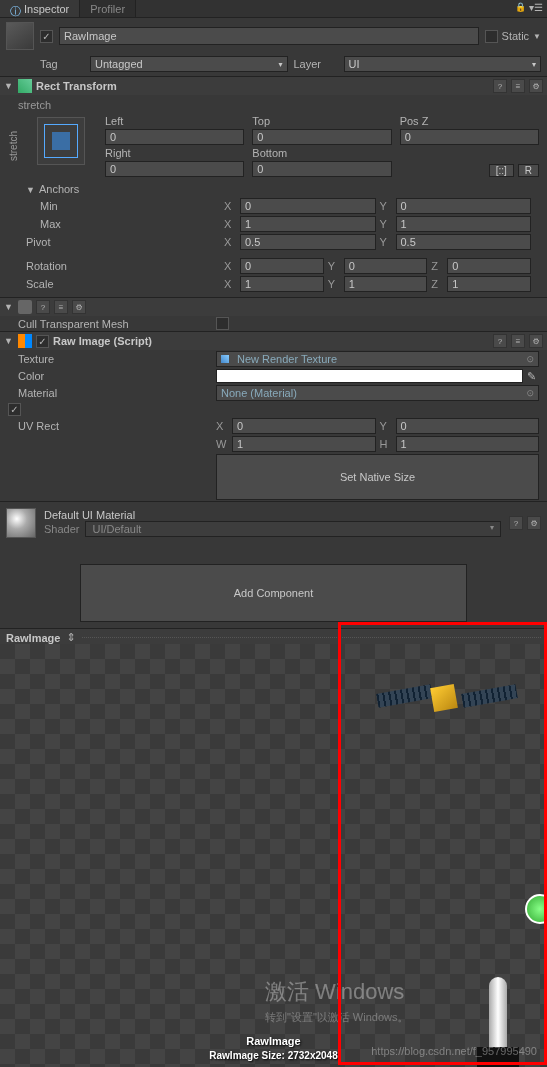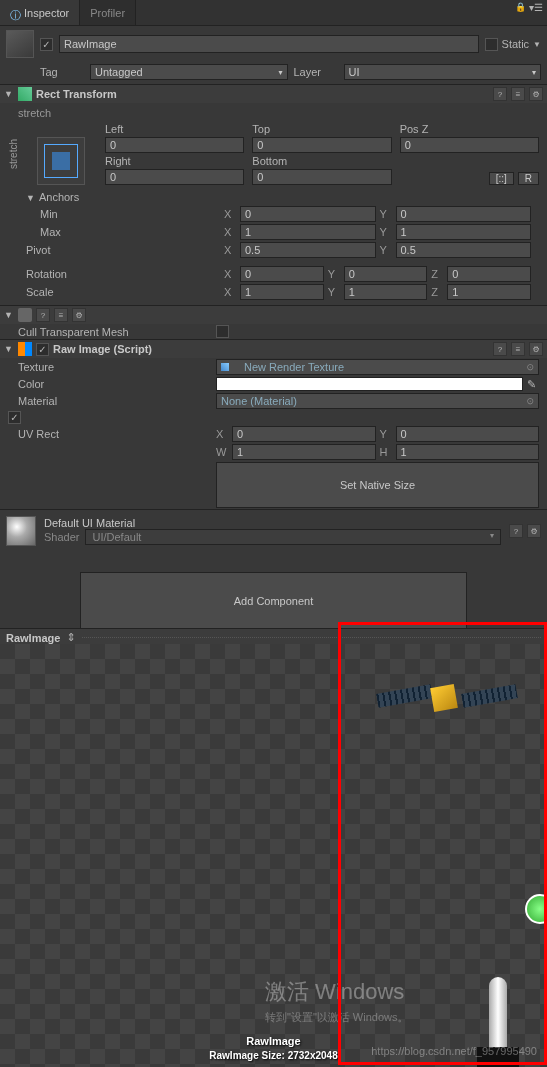--- a/index.html
+++ b/index.html
@@ -1,17 +1,17 @@
 <!DOCTYPE html>
 <html><head>
 <meta charset="utf-8">
 <style>
 * { margin:0; padding:0; box-sizing:border-box; font-family:Arial,sans-serif; }
 body { background:#383838; color:#b4b4b4; font-size:11px; width:547px; height:1067px; overflow:hidden; position:relative; }
-.tabbar { background:#323232; height:26px; display:flex; border-bottom:1px solid #222; }
+.tabbar { background:#323232; height:18px; display:flex; border-bottom:1px solid #222; }
 .tab { padding:2px 10px; background:#383838; color:#c8c8c8; display:flex; align-items:center; gap:4px; cursor:pointer; border-right:1px solid #222; }
 .tab.inactive { background:#2e2e2e; color:#888; }
 .tab-lock { font-size:9px; position:absolute; right:20px; top:2px; }
 .tab-menu { position:absolute; right:4px; top:2px; font-size:10px; }
 .header-row { display:flex; align-items:center; padding:4px 6px; gap:6px; }
 .cube-icon { width:28px; height:28px; background:linear-gradient(145deg,#5a5a5a,#3a3a3a); border:1px solid #555; }
 .checkbox { width:13px; height:13px; border:1px solid #555; background:#2d2d2d; display:inline-flex; align-items:center; justify-content:center; cursor:pointer; }
 .checkbox.checked::after { content:"✓"; font-size:10px; color:#b4b4b4; }
 .name-input { flex:1; background:#4b4b4b; border:1px solid #222; color:#c8c8c8; padding:2px 4px; font-size:11px; }
 .static-area { display:flex; align-items:center; gap:4px; }
@@ -24,38 +24,38 @@
 .foldout { font-size:9px; cursor:pointer; width:10px; }
 .comp-icon { width:14px; height:14px; background:#555; display:inline-block; }
 .comp-icon.rect { background:linear-gradient(45deg,#3a6,#6c9); }
 .comp-icon.canvas { background:#666; border-radius:2px; }
 .comp-icon.rawimg { background:linear-gradient(90deg,#f80 50%,#08f 50%); }
 .comp-title { font-weight:bold; color:#c8c8c8; flex:1; }
 .comp-ctrl { display:flex; gap:4px; }
 .mini-btn { width:14px; height:14px; background:#4a4a4a; border:1px solid #333; font-size:8px; display:flex; align-items:center; justify-content:center; cursor:pointer; }
 .rect-body { padding:4px 8px; }
 .stretch-label { color:#999; margin-left:10px; }
-.anchor-row { display:flex; align-items:flex-end; gap:10px; padding:4px 0; }
+.anchor-row { display:flex; align-items:flex-start; gap:10px; padding:4px 0; }
 .anchor-preset { width:48px; height:48px; border:1px solid #555; background:#3d3d3d; position:relative; margin:2px 0 0 8px; cursor:pointer; }
 .anchor-preset::before { content:""; position:absolute; inset:6px; border:1px solid #5af; }
 .anchor-preset::after { content:""; position:absolute; inset:14px; background:#3a6ea5; }
 .vert-stretch { writing-mode:vertical-rl; transform:rotate(180deg); color:#999; font-size:10px; align-self:center; }
 .field-grid { flex:1; display:grid; grid-template-columns:1fr 1fr 1fr; gap:2px 8px; }
 .field-col { display:flex; flex-direction:column; gap:2px; }
 .field-label { color:#b4b4b4; font-size:11px; }
 .num-input { background:#4b4b4b; border:1px solid #222; color:#c8c8c8; padding:1px 4px; font-size:11px; width:100%; }
 .brkt-btn { background:#4b4b4b; border:1px solid #222; color:#c8c8c8; padding:0 6px; font-size:10px; cursor:pointer; }
 .sub-section { padding:2px 8px 2px 18px; }
 .sub-fold { font-size:9px; margin-right:4px; }
 .prop-row { display:flex; align-items:center; padding:1px 8px; gap:4px; }
 .prop-label { width:204px; color:#b4b4b4; padding-left:10px; }
 .prop-label.sub { padding-left:24px; }
 .xyz-label { color:#999; width:12px; }
 .prop-field { flex:1; }
-.obj-field { background:#4b4b4b; border:1px solid #222; color:#8ab; padding:1px 4px; font-size:11px; flex:1; display:flex; align-items:center; gap:15px; }
+.obj-field { background:#4b4b4b; border:1px solid #222; color:#8ab; padding:1px 4px; font-size:11px; flex:1; display:flex; align-items:center; gap:8px; }
 .obj-field .pick { margin-left:auto; color:#888; font-size:9px; cursor:pointer; }
 .color-field { background:#fff; border:1px solid #222; flex:1; height:14px; cursor:pointer; }
 .dropper { width:12px; cursor:pointer; }
 .wide-btn { background:#4b4b4b; border:1px solid #222; color:#c8c8c8; padding:16px; text-align:center; cursor:pointer; flex:1; margin-left:0; }
 .mat-header { display:flex; align-items:center; padding:6px; gap:8px; border-top:1px solid #222; }
 .mat-ball { width:30px; height:30px; background:radial-gradient(circle at 35% 35%,#fff,#aaa 40%,#666); border:1px solid #555; }
 .shader-row { display:flex; align-items:center; gap:6px; flex:1; }
 .shader-dd { background:#3d3d3d; border:1px solid #222; color:#888; padding:1px 6px; flex:1; display:flex; justify-content:space-between; }
 .add-comp-area { padding:20px 80px; }
 .add-comp-btn { background:#4b4b4b; border:1px solid #222; color:#c8c8c8; padding:22px; text-align:center; cursor:pointer; width:100%; }

